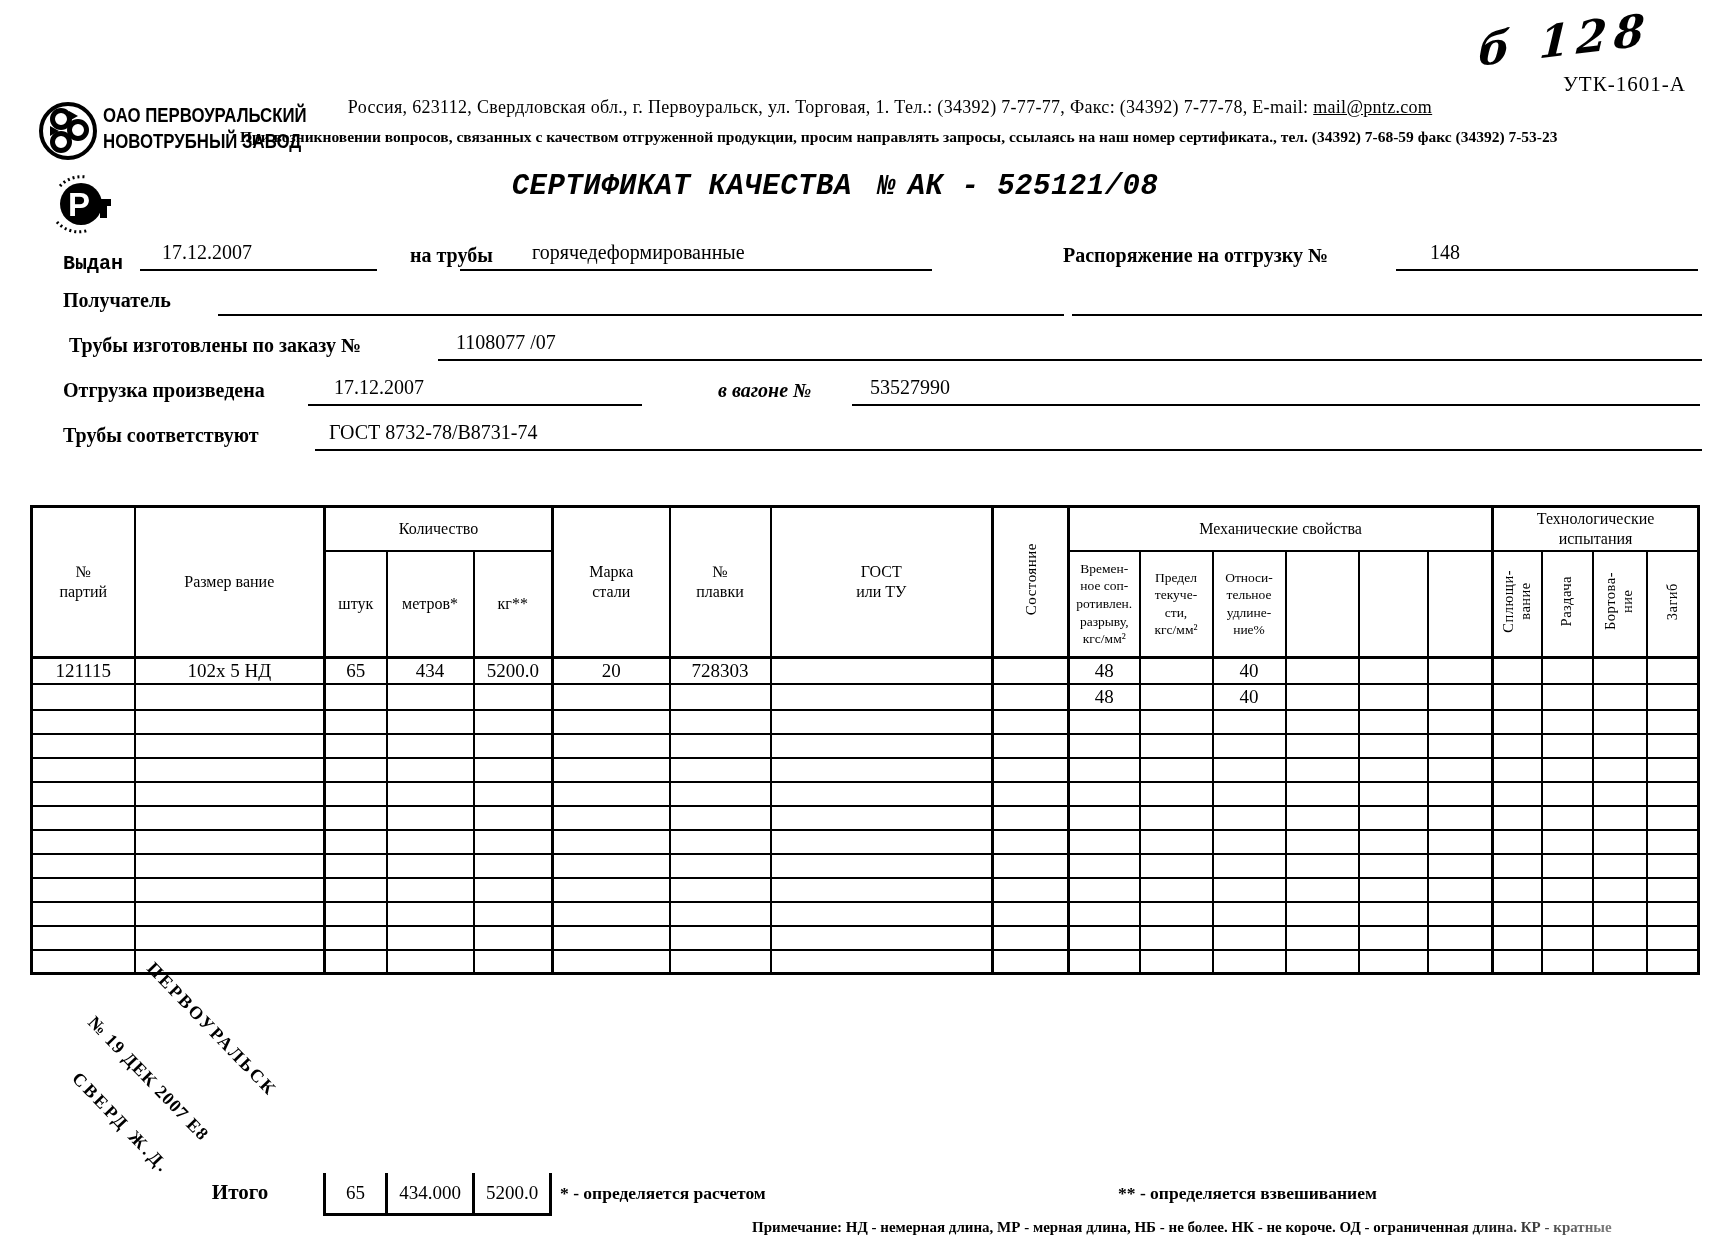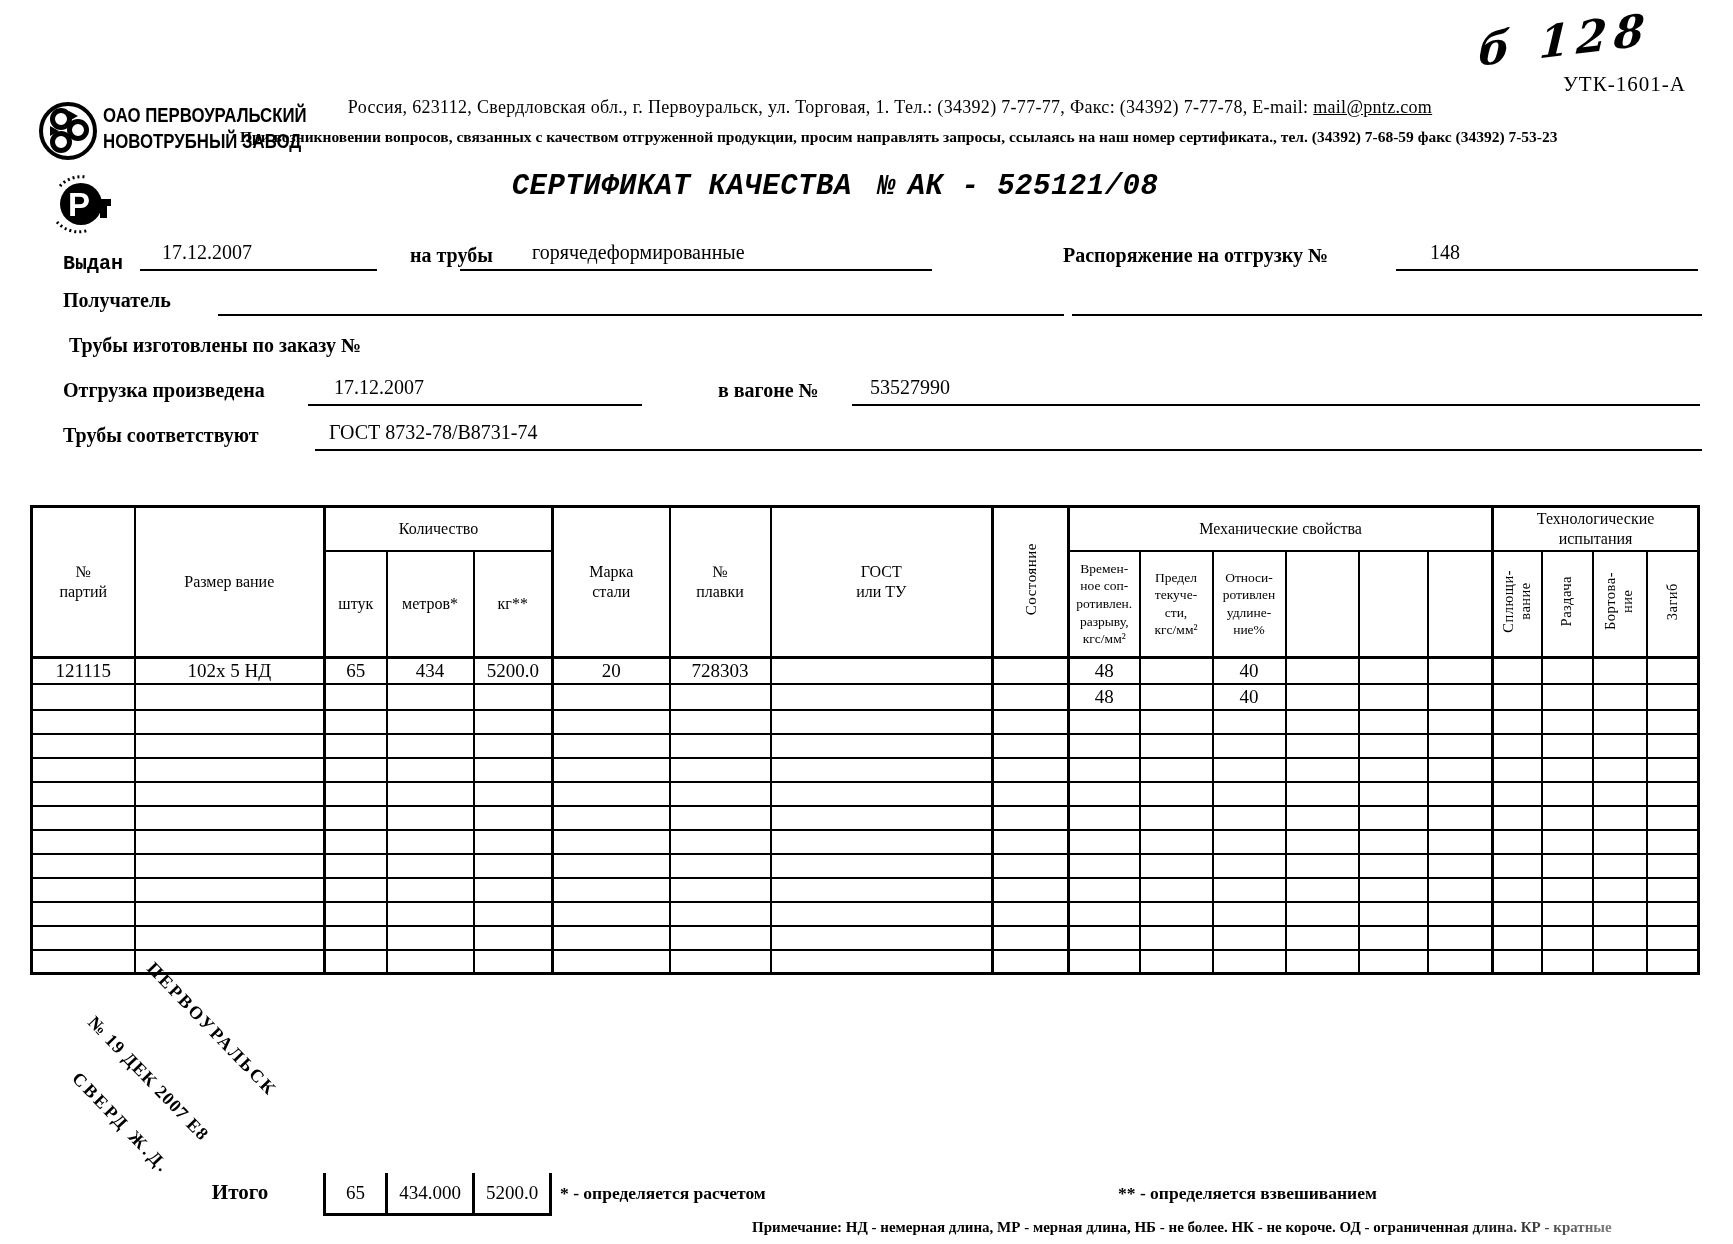--- a/index.html
+++ b/index.html
@@ -121,25 +121,26 @@
   <div class="fval" style="left:460px;top:241px;width:472px;padding-left:72px;">горячедеформированные</div>
 
   <div class="flabel" style="left:1063px;top:244px;">Распоряжение на отгрузку №</div>
   <div class="fval" style="left:1396px;top:241px;width:302px;padding-left:34px;">148</div>
 
   <div class="flabel" style="left:63px;top:289px;">Получатель</div>
   <div class="fval" style="left:218px;top:286px;width:846px;"></div>
   <div class="fval" style="left:1072px;top:286px;width:630px;"></div>
 
   <div class="flabel" style="left:63px;top:334px;margin-left:6px;">Трубы изготовлены по заказу №</div>
+  <div class="fval" style="left:438px;top:331px;width:1264px;padding-left:18px;">1108077   /07</div>
 
   <div class="flabel" style="left:63px;top:379px;">Отгрузка произведена</div>
   <div class="fval" style="left:308px;top:376px;width:334px;padding-left:26px;">17.12.2007</div>
 
-  <div class="flabel" style="left:718px;top:379px;">в вагоне №</div>
+  <div class="flabel" style="left:718px;top:379px;font-style:italic;">в вагоне №</div>
   <div class="fval" style="left:852px;top:376px;width:848px;padding-left:18px;">53527990</div>
 
   <div class="flabel" style="left:63px;top:424px;">Трубы соответствуют</div>
   <div class="fval" style="left:315px;top:421px;width:1387px;padding-left:14px;">ГОСТ 8732-78/В8731-74</div>
 
   <table class="cert">
     <colgroup>
       <col style="width:103px">
         <col style="width:190px">
         <col style="width:62px">
@@ -184,21 +185,21 @@
         <th class="bl3 small">Времен-
 ное соп-
 ротивлен.
 разрыву,
 кгс/мм²</th>
         <th class="small">Предел
 текуче-
 сти,
 кгс/мм²</th>
         <th class="small">Относи-
-ротивлен
+тельное
 удлине-
 ние%</th>
         <th></th>
         <th></th>
         <th></th>
         <th class="bl3"><span class="vert">Сплющи-
 вание</span></th>
         <th><span class="vert">Раздача</span></th>
         <th><span class="vert">Бортова-
 ние</span></th>

